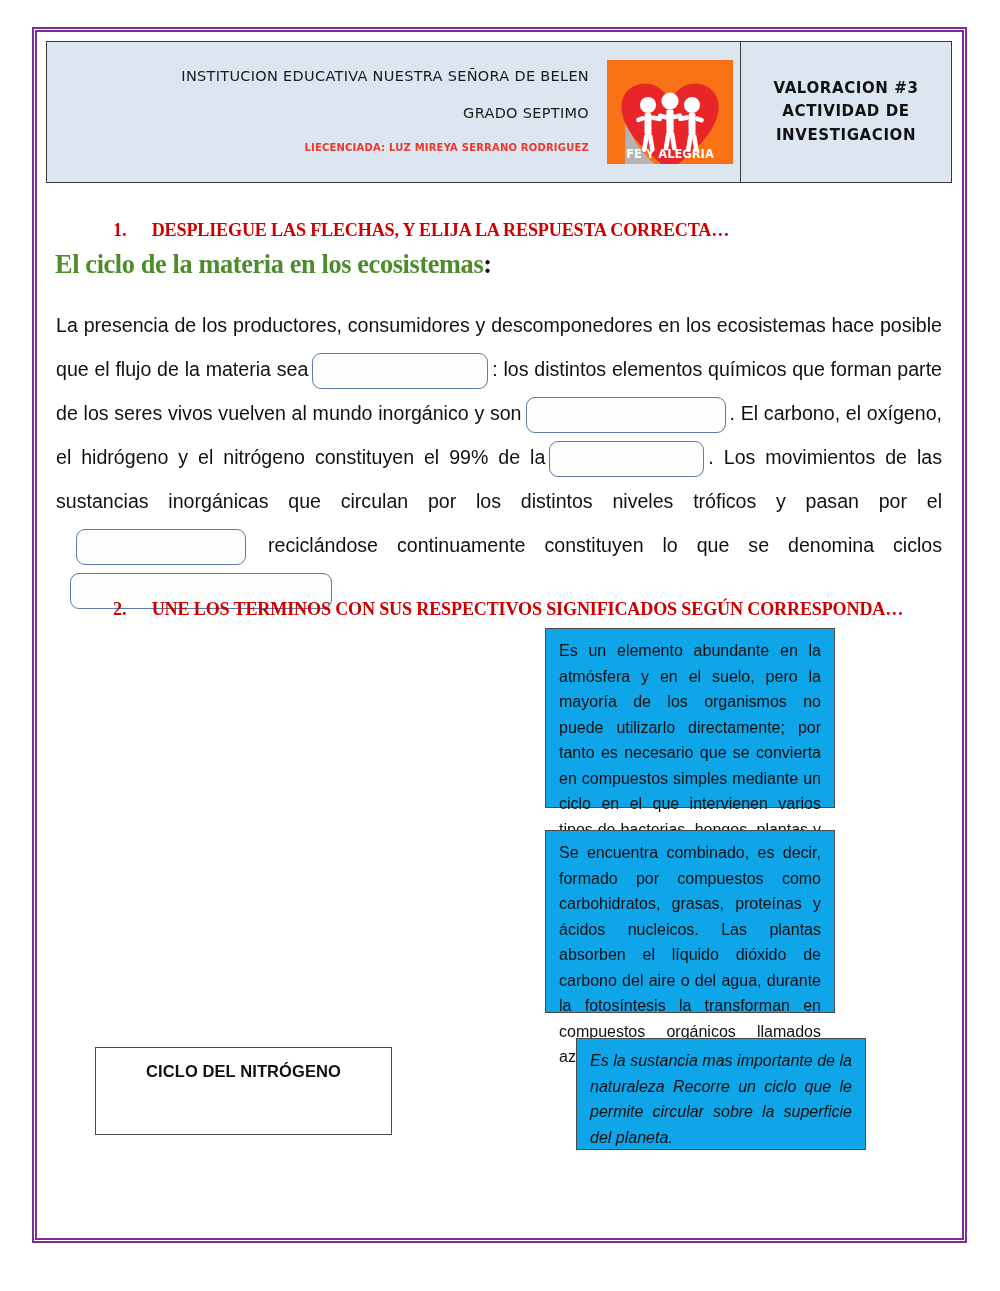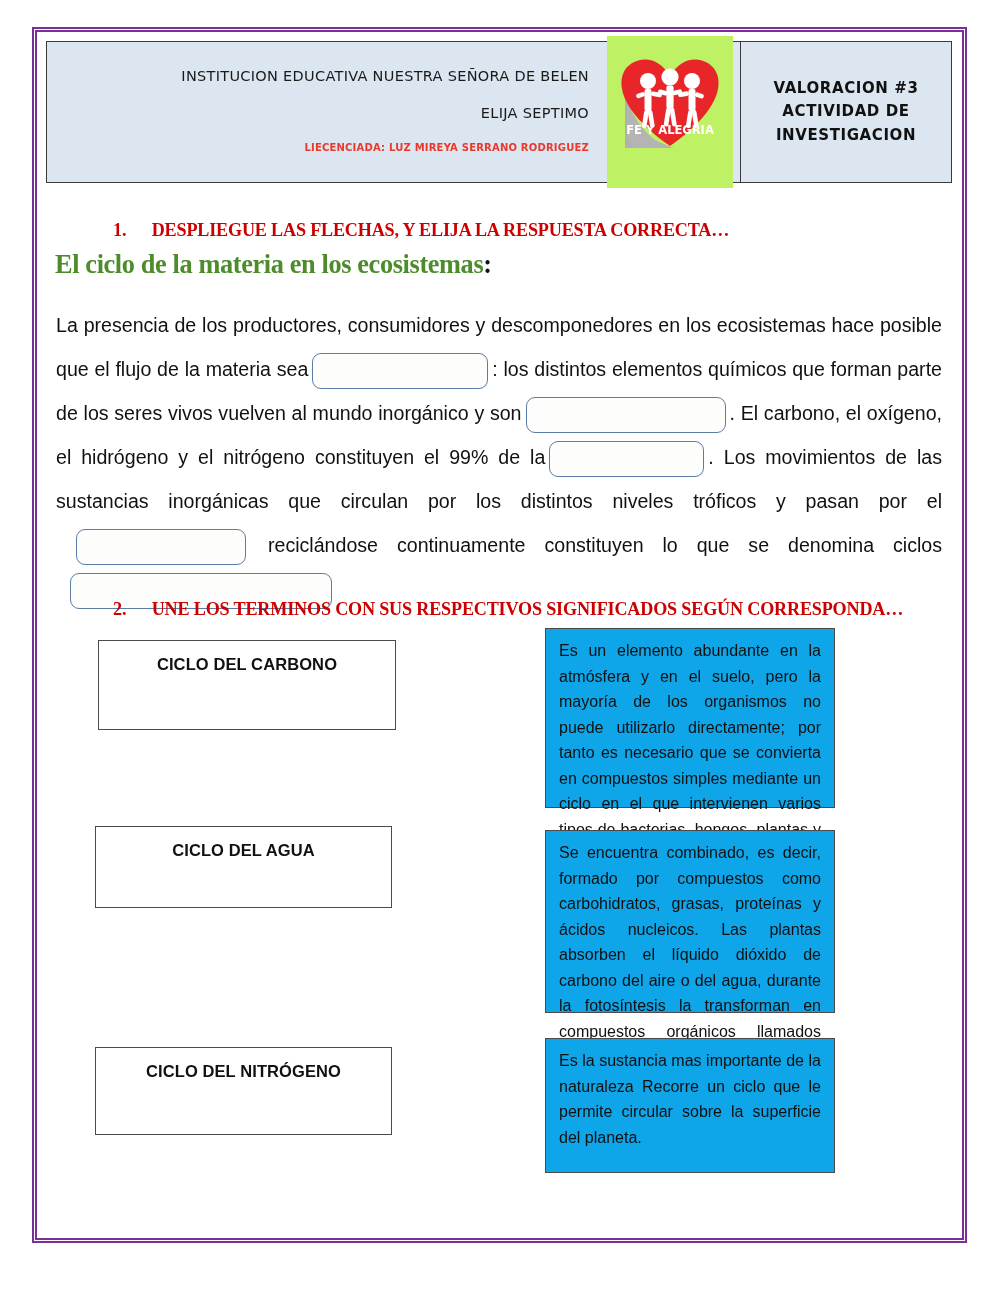--- a/index.html
+++ b/index.html
@@ -78,23 +78,23 @@
     letter-spacing: 0.2px;
   }
   #hdr-logo {
     flex: 0 0 142px;
     border-right: 1px solid #3a3a3a;
     background: #dce6f1;
     position: relative;
   }
   #logo-wrap {
     width: 126px;
-    height: 152px;
+    height: 104px;
     position: relative;
-    background: #bef264;
+    background: #f97316;
     overflow: hidden;
   }
   #hdr-right {
     flex: 1 1 auto;
     padding: 4px 8px;
   }
   #hdr-right-text {
     font-family: "DejaVu Sans", sans-serif;
     font-weight: bold;
     font-size: 15px;
@@ -197,34 +197,34 @@
     padding: 9px 13px 10px 13px;
     font-family: "Liberation Sans", sans-serif;
     font-size: 16px;
     line-height: 25.5px;
     color: #111;
     text-align: justify;
     text-justify: inter-word;
   }
   #def-1 { left: 545px; top: 628px; width: 290px; height: 180px; }
   #def-2 { left: 545px; top: 830px; width: 290px; height: 183px; }
-  #def-3 { left: 545px; top: 1038px; width: 290px; height: 135px; }
+  #def-3 { left: 576px; top: 1038px; width: 290px; height: 112px; font-style: italic; }
 </style>
 </head>
 <body>
 
 <div id="page">
 
   <div id="page-border"></div>
 
   <div id="header-table">
 
     <div class="hdr-cell" id="hdr-school">
       <div class="school-line">INSTITUCION EDUCATIVA NUESTRA SEÑORA DE BELEN</div>
-      <div class="school-line">ELIJA SEPTIMO</div>
+      <div class="school-line">GRADO SEPTIMO</div>
       <div class="school-line teacher">LIECENCIADA: LUZ MIREYA SERRANO RODRIGUEZ</div>
     </div>
 
     <div class="hdr-cell" id="hdr-logo">
       <div id="logo-wrap">
         <svg id="logo-svg" width="126" height="128" viewBox="0 0 126 128">
 
           <path d="M18 28 L18 112 L52 112 L22 86 Z" fill="#b0b0b0"></path>
           <path d="M20 34 C14 60 26 86 48 104 L66 112 L26 112 L20 100 Z" fill="#b4b4b4"></path>
 
@@ -281,26 +281,20 @@
   <div id="fill-paragraph">
     <span class="seg">La presencia de los productores, consumidores y descomponedores en los ecosistemas hace posible que el flujo de la materia sea</span><span class="blank b1"></span><span class="seg">: los distintos elementos químicos que forman parte de los seres vivos vuelven al mundo inorgánico y son</span><span class="blank b2"></span><span class="seg">. El carbono, el oxígeno, el hidrógeno y el nitrógeno constituyen el 99% de la</span><span class="blank b3"></span><span class="seg">. Los movimientos de las sustancias inorgánicas que circulan por los distintos niveles tróficos y pasan por el</span><span class="blank b4"></span><span class="seg">reciclándose continuamente constituyen lo que se denomina ciclos</span><span class="blank b5"></span>
   </div>
 
   <div class="q-heading" id="q2-heading">
     <span>2.</span>
     <span style="display:inline-block;width:18px"></span>
     <span>UNE LOS TERMINOS CON SUS RESPECTIVOS SIGNIFICADOS SEGÚN CORRESPONDA…</span>
   </div>
 
-  <div class="term-box" id="term-1">
-    <span class="term-label">CICLO DEL CARBONO</span>
-  </div>
-  <div class="term-box" id="term-2">
-    <span class="term-label">CICLO DEL AGUA</span>
-  </div>
   <div class="term-box" id="term-3">
     <span class="term-label">CICLO DEL NITRÓGENO</span>
   </div>
 
   <div class="def-box" id="def-1">Es un elemento abundante en la atmósfera y en el suelo, pero la mayoría de los organismos no puede utilizarlo directamente; por tanto es necesario que se convierta en compuestos simples mediante un ciclo en el que intervienen varios tipos de bacterias, hongos, plantas y animales.</div>
   <div class="def-box" id="def-2">Se encuentra combinado, es decir, formado por compuestos como carbohidratos, grasas, proteínas y ácidos nucleicos. Las plantas absorben el líquido dióxido de carbono del aire o del agua, durante la fotosíntesis la transforman en compuestos orgánicos llamados azúcares como los vegetales</div>
   <div class="def-box" id="def-3">Es la sustancia mas importante de la naturaleza Recorre un ciclo que le permite circular sobre la superficie del planeta.</div>
 
 </div>
 

